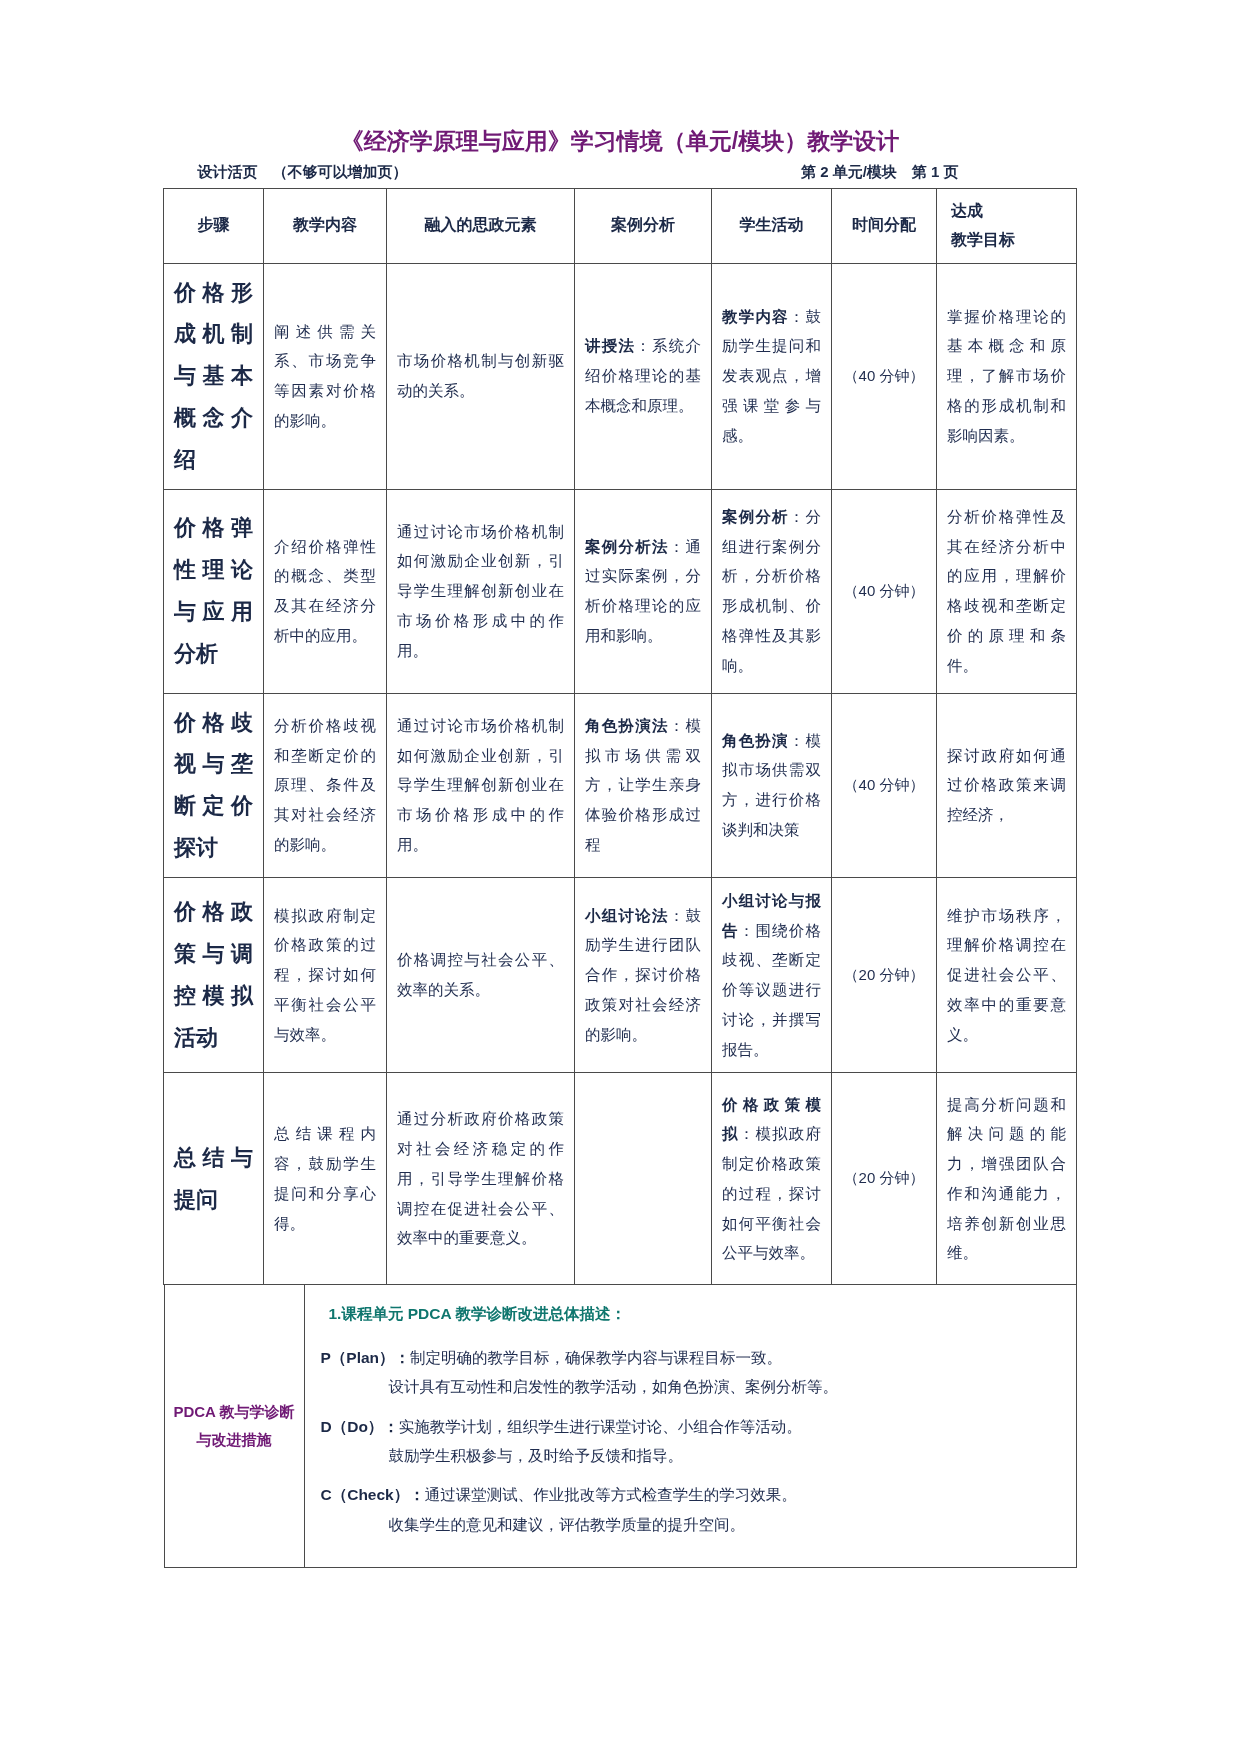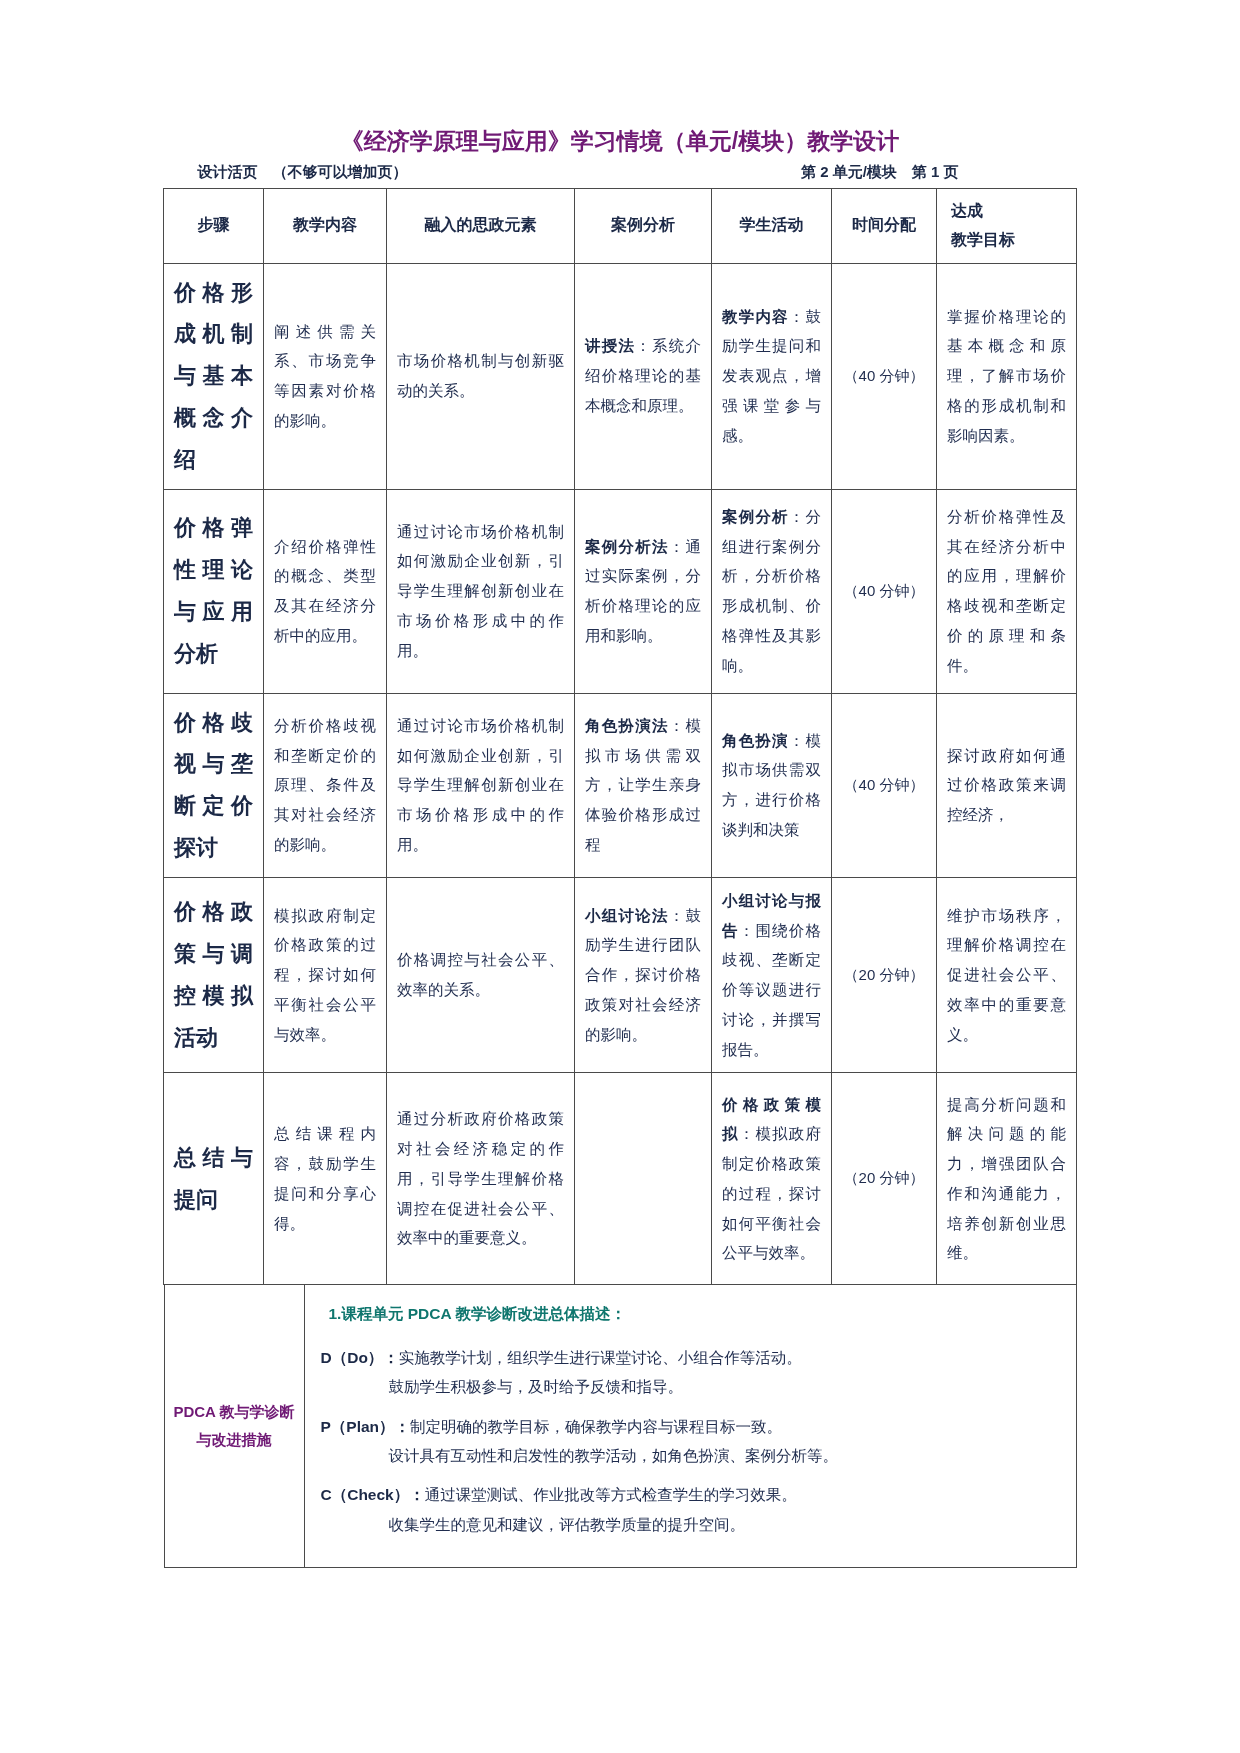--- a/index.html
+++ b/index.html
@@ -216,26 +216,26 @@
       </tr>
     </tbody>
   </table>
 
   <div class="pdca-row">
     <div class="pdca-left">PDCA 教与学诊断
 与改进措施</div>
     <div class="pdca-right">
       <p class="pdca-heading">1.课程单元 PDCA 教学诊断改进总体描述：</p>
       <div class="pdca-item">
+        <p><span class="pdca-label">P（Plan）：</span><span>制定明确的教学目标，确保教学内容与课程目标一致。</span></p>
+        <p class="pdca-cont">设计具有互动性和启发性的教学活动，如角色扮演、案例分析等。</p>
+      </div>
+      <div class="pdca-item">
         <p><span class="pdca-label">D（Do）：</span><span>实施教学计划，组织学生进行课堂讨论、小组合作等活动。</span></p>
         <p class="pdca-cont">鼓励学生积极参与，及时给予反馈和指导。</p>
-      </div>
-      <div class="pdca-item">
-        <p><span class="pdca-label">P（Plan）：</span><span>制定明确的教学目标，确保教学内容与课程目标一致。</span></p>
-        <p class="pdca-cont">设计具有互动性和启发性的教学活动，如角色扮演、案例分析等。</p>
       </div>
       <div class="pdca-item">
         <p><span class="pdca-label">C（Check）：</span><span>通过课堂测试、作业批改等方式检查学生的学习效果。</span></p>
         <p class="pdca-cont">收集学生的意见和建议，评估教学质量的提升空间。</p>
       </div>
     </div>
   </div>
 
 </div>
 

